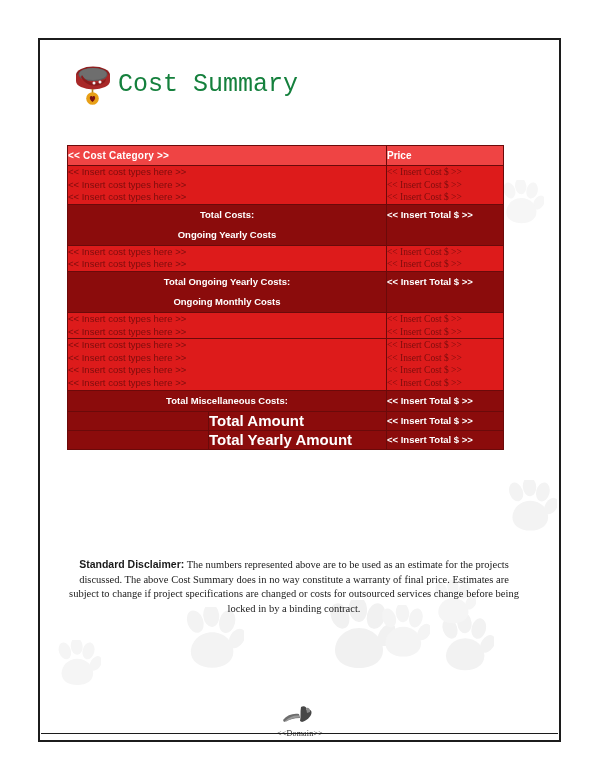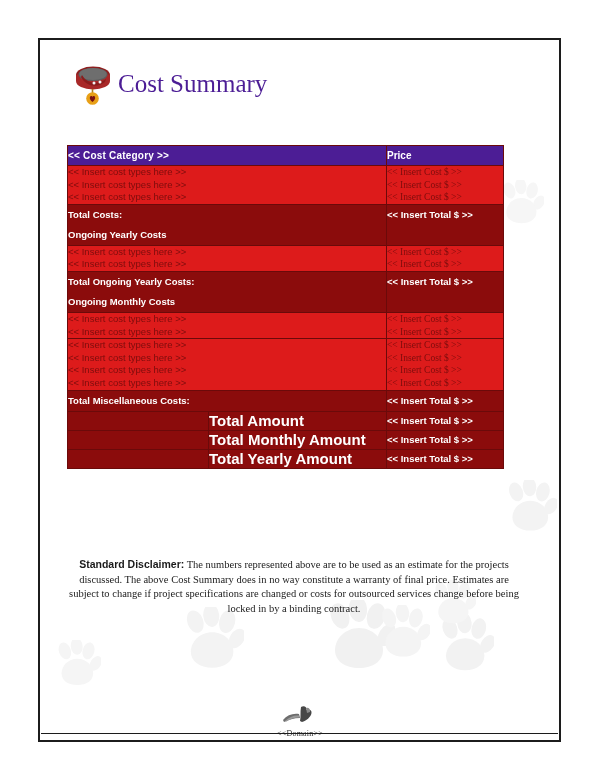--- a/index.html
+++ b/index.html
@@ -39,24 +39,24 @@
 
   
   #doc-header {
     position: absolute;
     left: 70px; top: 58px;
     display: flex; align-items: center;
     height: 52px;
   }
   #collar-logo { width: 46px; height: 50px; position: relative; flex: 0 0 auto; }
   #doc-title {
-    font-family: Liberation Serif, serif;
+    font-family: Liberation Mono, monospace;
     font-size: 25px;
     font-weight: 400;
-    color: #4c1d95;
+    color: #15803d;
     letter-spacing: 0px;
     margin-left: 2px;
     white-space: nowrap;
     text-align: center;
   }
 
   
   #cost-table {
     position: absolute;
     left: 67px; top: 145px;
@@ -69,21 +69,21 @@
     border: 1px solid #6b0a0a;
     padding: 0;
     vertical-align: middle;
   }
   .col-a { width: 141px; }
   .col-b { width: 178px; }
   .col-c { width: 117px; }
 
   
   tr.head-row td {
-    background: #4c1d95;
+    background: #ef4444;
     border-color: #000000;
     border-bottom: 1px solid #000000;
     height: 20px;
   }
   tr.head-row .cat-cell {
     color: #ffffff;
     font-size: 10px;
     font-weight: bold;
     padding: 2px 0 2px 8px;
     letter-spacing: 0.2px;
@@ -120,20 +120,21 @@
     line-height: 12.6px;
     white-space: nowrap;
   }
 
   
   tr.total-row td {
     background: #8b0c0c;
   }
   .total-label {
     padding: 5px 0 5px 8px;
+    text-align: center;
   }
   .total-label div {
     font-size: 9.5px;
     font-weight: bold;
     color: #ffffff;
     line-height: 20px;
     white-space: nowrap;
   }
   .total-price {
     padding: 5px 0 5px 8px;
@@ -412,25 +413,20 @@
           <td class="total-label" colspan="2">
             <div>Total Miscellaneous Costs:</div>
           </td>
           <td class="total-price">
             <div class="">&lt;&lt; Insert Total $ &gt;&gt;</div>
           </td>
         </tr>
         <tr class="summary-row">
           <td class="blank-cell"></td>
           <td class="sum-label">Total Amount</td>
-          <td class="sum-price">&lt;&lt; Insert Total $ &gt;&gt;</td>
-        </tr>
-        <tr class="summary-row">
-          <td class="blank-cell"></td>
-          <td class="sum-label">Total Monthly Amount</td>
           <td class="sum-price">&lt;&lt; Insert Total $ &gt;&gt;</td>
         </tr>
         <tr class="summary-row">
           <td class="blank-cell"></td>
           <td class="sum-label">Total Yearly Amount</td>
           <td class="sum-price">&lt;&lt; Insert Total $ &gt;&gt;</td>
         </tr>
       </tbody>
   </table>
 

